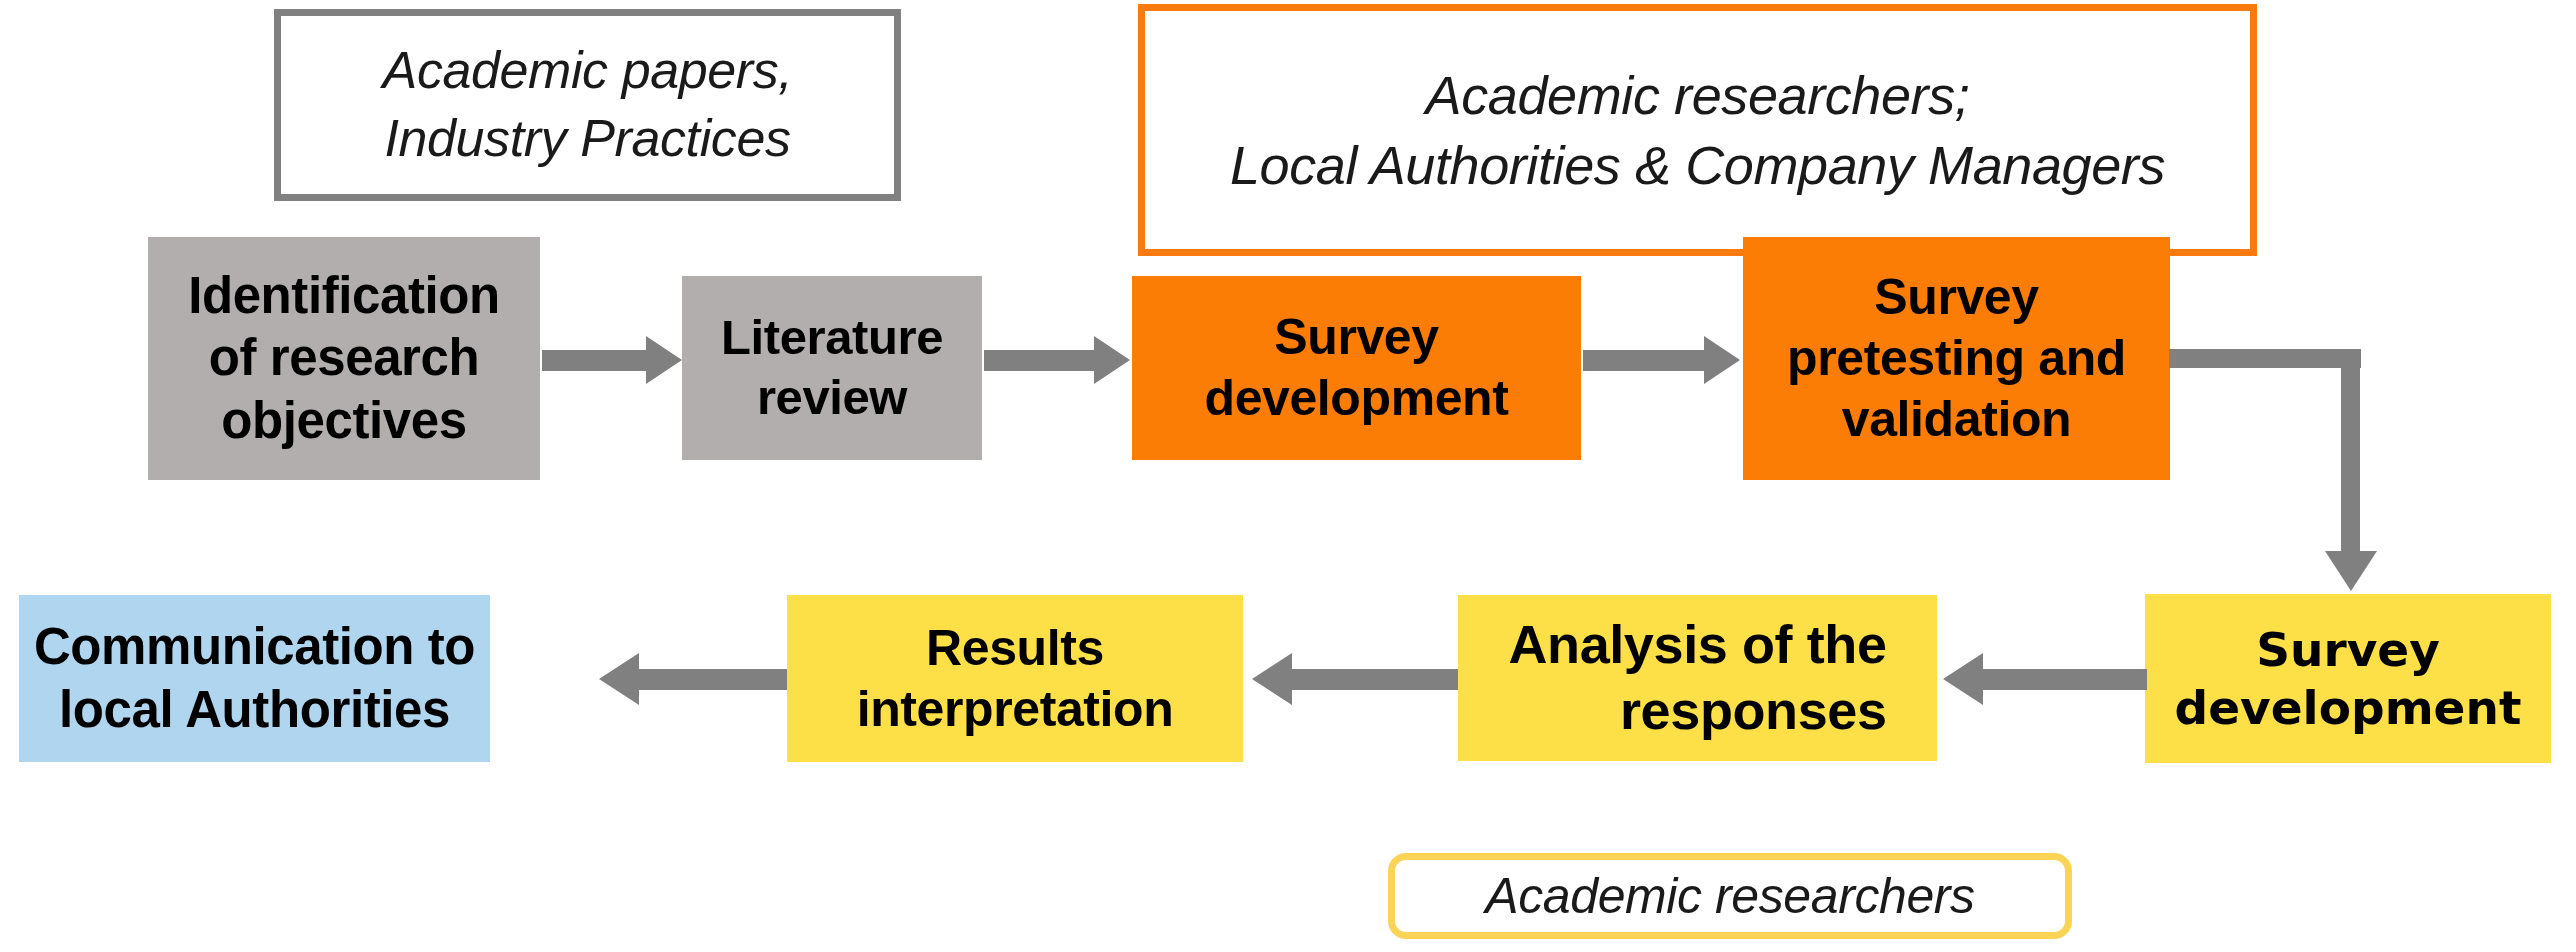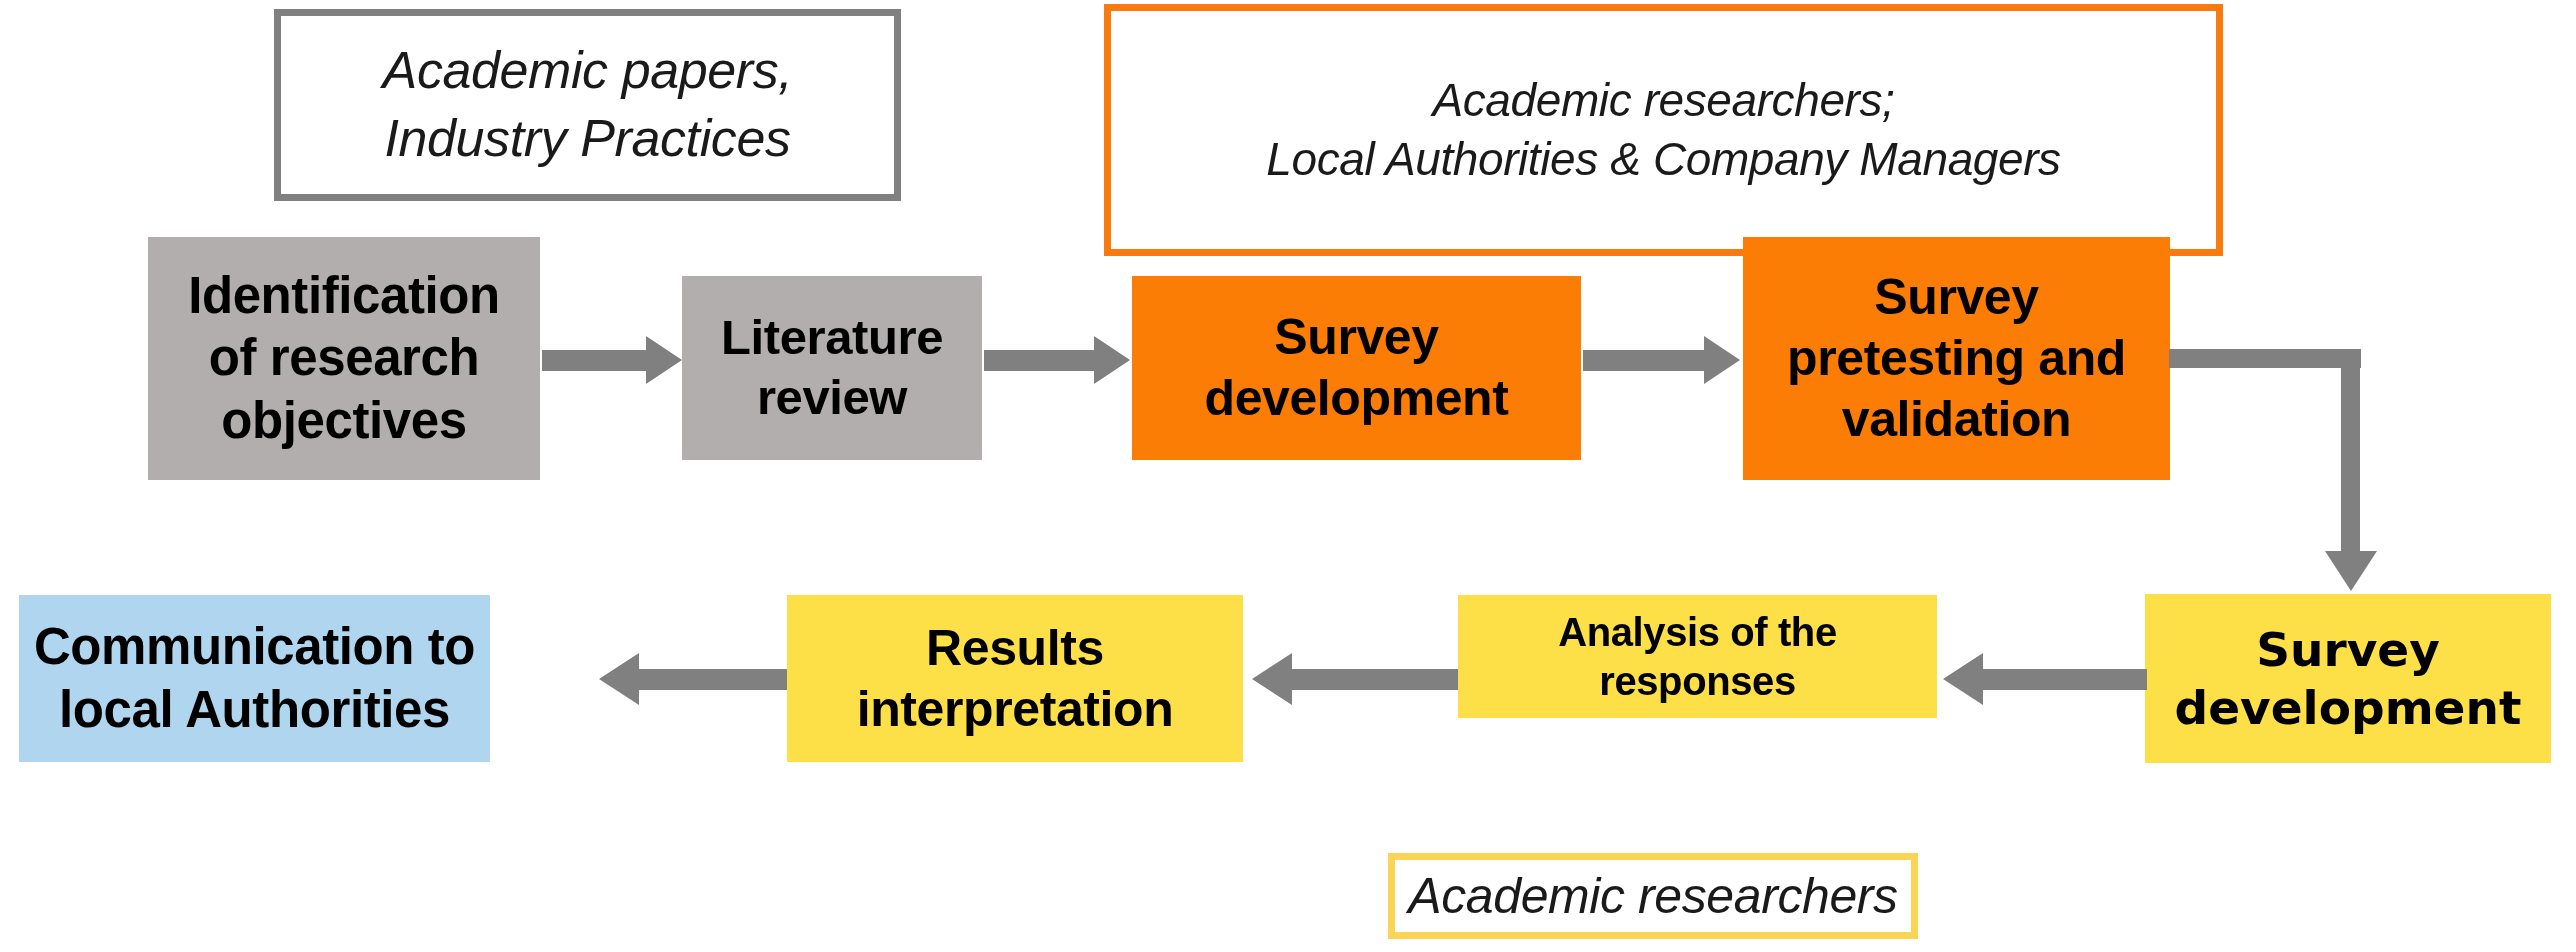--- a/index.html
+++ b/index.html
@@ -88,28 +88,28 @@
 
 <div id="canvas">
 
   <div class="actor-box actor-gray" style="left:274px; top:8.6px; width:627px; height:192px; font-size:52px;">
     <div>
       <div>Academic papers,</div>
       <div>Industry Practices</div>
     </div>
   </div>
 
-  <div class="actor-box actor-orange" style="left:1104px; top:4.3px; width:1119px; height:252px; font-size:46px;">
+  <div class="actor-box actor-orange" style="left:1138px; top:4.3px; width:1119px; height:252px; font-size:54px;">
     <div>
       <div>Academic researchers;</div>
       <div>Local Authorities &amp; Company Managers</div>
     </div>
   </div>
 
-  <div class="actor-box actor-yellow" style="left:1388px; top:853px; width:530px; height:86px; font-size:50px;">
+  <div class="actor-box actor-yellow" style="left:1388px; top:853px; width:684px; height:86px; font-size:50px;border-radius:18px;">
     <div>
       <div>Academic researchers</div>
     </div>
   </div>
 
   <div class="node node-gray" style="left:148px; top:237px; width:392px; height:243px; font-size:51px;">
     <div>
       <div>Identification</div>
       <div>of research</div>
       <div>objectives</div>
@@ -145,21 +145,21 @@
     </div>
   </div>
 
   <div class="node node-yellow" style="left:787px; top:595px; width:456px; height:167px; font-size:50px;">
     <div>
       <div>Results</div>
       <div>interpretation</div>
     </div>
   </div>
 
-  <div class="node node-yellow" style="left:1458px; top:595px; width:479px; height:123px; font-size:40px;">
+  <div class="node node-yellow" style="left:1458px; top:595px; width:479px; height:166px; font-size:54px;text-align:right;">
     <div>
       <div>Analysis of the</div>
       <div>responses</div>
     </div>
   </div>
 
   <div class="node node-yellow node-wide" style="left:2145px; top:594px; width:406px; height:169px; font-size:47px;">
     <div>
       <div>Survey</div>
       <div>development</div>

